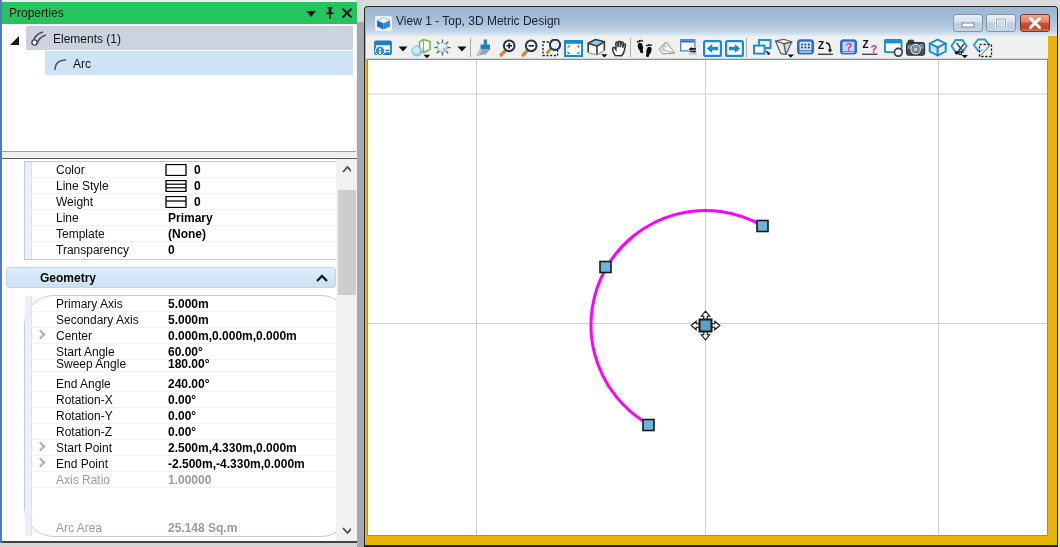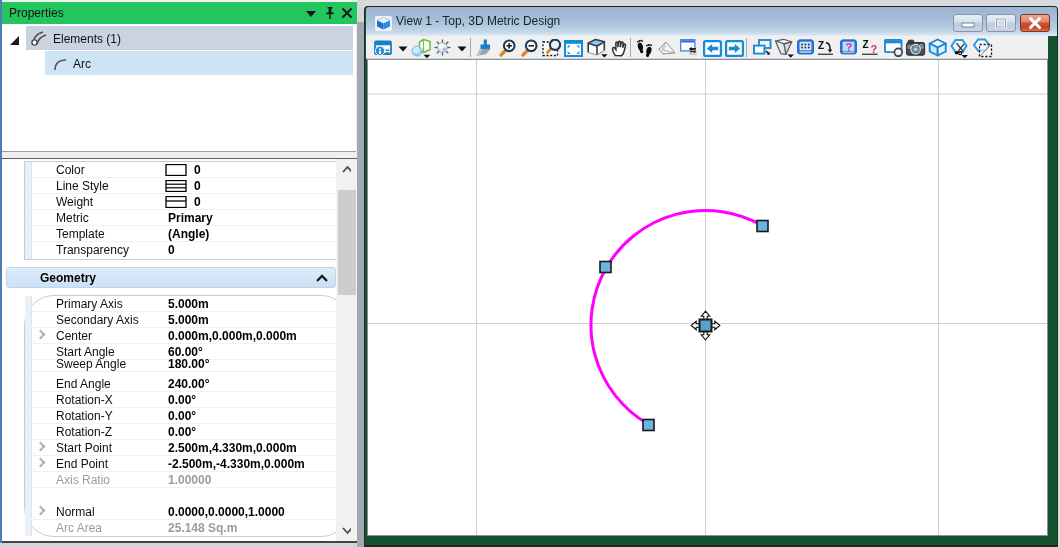--- a/index.html
+++ b/index.html
@@ -23,21 +23,21 @@
 .chev{position:absolute;left:12px;top:3px;width:7px;height:7px;border-top:2px solid #a8b0b8;border-right:2px solid #a8b0b8;transform:rotate(45deg);}
 #geoband{left:4px;top:108px;width:330px;height:21px;background:linear-gradient(#ddeefb,#cce1f5);border:1px solid #bcd6ee;border-radius:3px;}
 #geoband .t{position:absolute;left:33px;top:3px;font-weight:bold;color:#000;}
 #vscroll{left:334px;top:0;width:21px;height:382px;background:#f1f1f1;}
 #vthumb{position:absolute;left:2px;top:31px;width:18px;height:105px;background:#cdcdcd;}
 .sarr{position:absolute;left:6px;width:9px;height:9px;}
 
 #gap{left:357px;top:0;width:7px;height:547px;background:#a3a9b0;}
 #gaptop{left:357px;top:0;width:7px;height:22px;background:#d5d7d9;}
 
-#vwin{left:364px;top:6px;width:694px;height:541px;background:#14532d;border:1px solid #262626;border-radius:4px 4px 0 0;border-bottom:none;}
+#vwin{left:364px;top:6px;width:694px;height:541px;background:#eab308;border:1px solid #262626;border-radius:4px 4px 0 0;border-bottom:none;}
 #vtitle{position:absolute;left:1px;top:0;width:691px;height:29px;background:linear-gradient(180deg,#9cb6d3 0%,#a3bcd7 35%,#b3c9e0 65%,#c7daeb 88%,#e2ecf6 100%);border-radius:3px 3px 0 0;}
 #vtitle .t{position:absolute;left:30px;top:7px;font-size:12px;color:#16222e;}
 #vtoolbar{position:absolute;left:1px;top:29px;width:682px;height:23px;background:#f0f0f0;border-bottom:1px solid #d4d6d8;}
 .tsep{position:absolute;top:2px;width:1px;height:19px;background:#a8a8a8;}
 .ti{position:absolute;top:3px;}
 #vcanvas{position:absolute;left:2px;top:52px;width:681px;height:477px;background:#fff;border:1px solid #898f94;}
 
 .wbtn{position:absolute;top:7px;width:30px;height:18px;border:1px solid #8694a4;border-radius:3px;background:linear-gradient(#e9f0f7,#d3e0ec 45%,#bccddf 50%,#c5d5e6);}
 #btnclose{background:linear-gradient(#f0a694,#e08266 45%,#cc4e30 50%,#c64527 80%,#d8764f);border-color:#7e3526;}
 </style>
@@ -101,26 +101,26 @@
       </div>
     <div class="prow" style="top:32px">
         <span class="plbl">Weight</span>
         <svg class="abs" style="left:140px;top:2px" width="22" height="12">
           <rect x="1" y="0.5" width="20" height="11" fill="#fff" stroke="#000" stroke-width="1.3"></rect>
           <line x1="1" y1="5" x2="21" y2="5" stroke="#000" stroke-width="1.3"></line>
         </svg>
         <span class="pval" style="left:169px">0</span>
       </div>
     <div class="prow" style="top:48px">
-        <span class="plbl">Metric</span>
+        <span class="plbl">Line</span>
         <span class="pval">Primary</span>
       </div>
     <div class="prow" style="top:64px">
         <span class="plbl">Template</span>
-        <span class="pval">(Angle)</span>
+        <span class="pval">(None)</span>
       </div>
     <div class="prow" style="top:80px;border-bottom:none">
         <span class="plbl">Transparency</span>
         <span class="pval">0</span>
       </div>
   </div>
 
   <div class="abs" id="geoband">
       <span class="t">Geometry</span>
     <svg class="abs" style="left:308px;top:6px" width="14" height="9">
@@ -173,25 +173,20 @@
         <span class="pval">2.500m,4.330m,0.000m</span>
       </div>
     <div class="prow" style="top:160px">
         <span class="chev"></span>
         <span class="plbl">End Point</span>
         <span class="pval">-2.500m,-4.330m,0.000m</span>
       </div>
     <div class="prow pgrey" style="top:176px">
         <span class="plbl">Axis Ratio</span>
         <span class="pval">1.00000</span>
-      </div>
-    <div class="prow" style="top:208px">
-        <span class="chev"></span>
-        <span class="plbl">Normal</span>
-        <span class="pval">0.0000,0.0000,1.0000</span>
       </div>
     <div class="prow pgrey" style="top:224px;border-bottom:none">
         <span class="plbl">Arc Area</span>
         <span class="pval">25.148 Sq.m</span>
       </div>
   </div>
 
   <div class="abs" id="vscroll">
     <div id="vthumb"></div>
     <svg class="sarr" style="top:6px" width="11" height="9">

